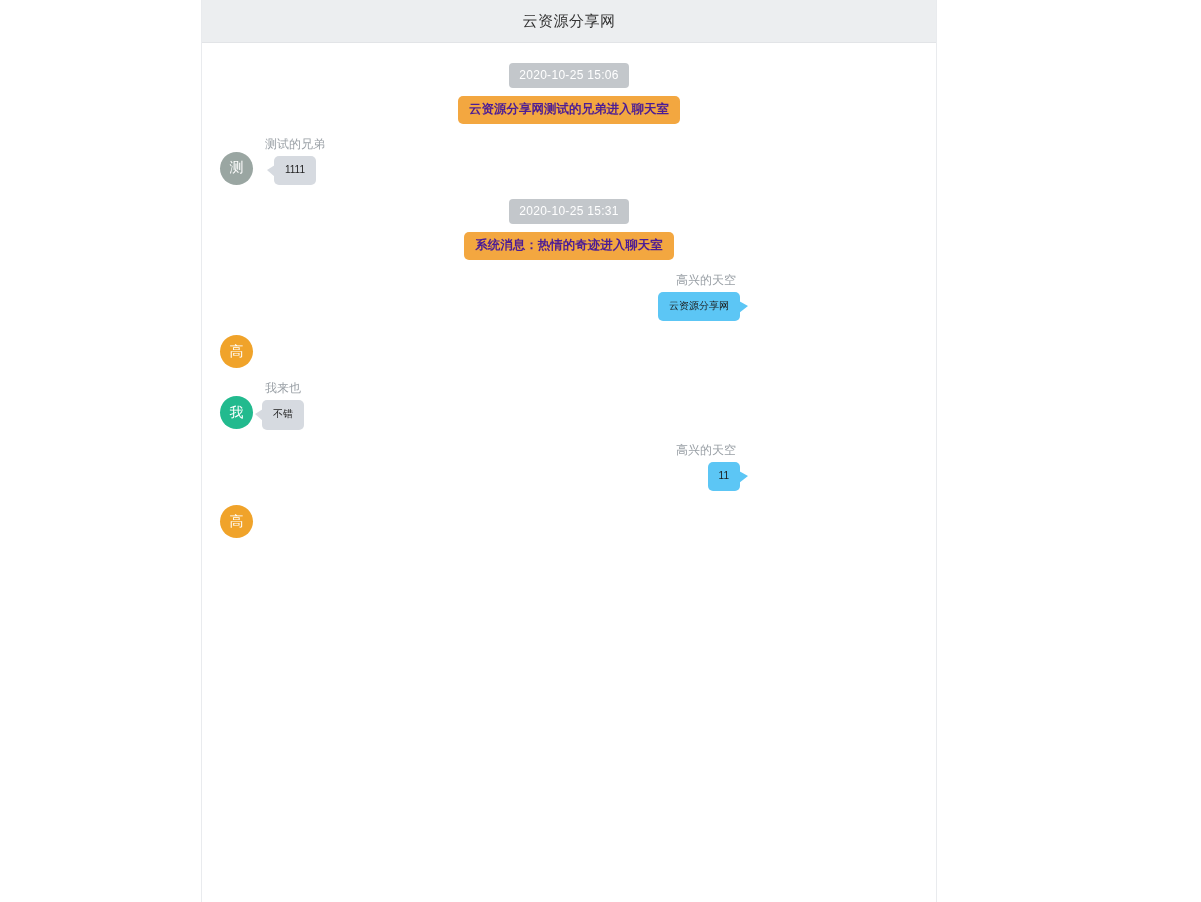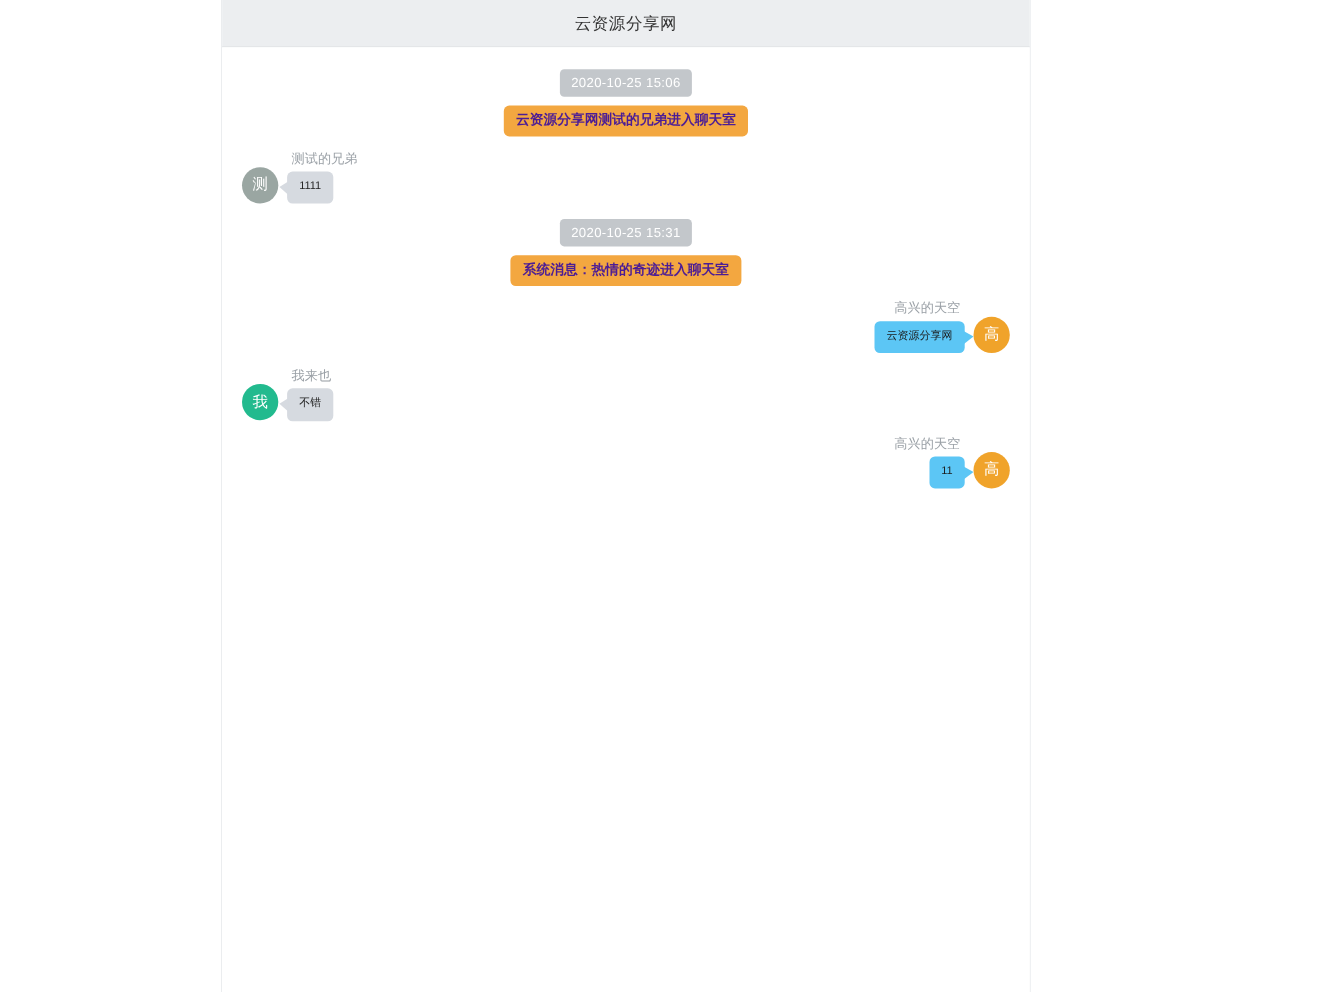--- a/index.html
+++ b/index.html
@@ -92,21 +92,21 @@
     white-space: nowrap;
   }
 
   
   .msg-row {
     display: flex;
     padding: 4px 18px;
     margin: 6px 0;
   }
   .msg-row.left  { justify-content: flex-start; }
-  .msg-row.right { justify-content: flex-end; }
+  .msg-row.right { justify-content: flex-start; flex-direction: column; }
 
   .avatar {
     width: 33px;
     height: 33px;
     border-radius: 50%;
     flex: 0 0 33px;
     display: flex;
     align-items: center;
     justify-content: center;
     color: #ffffff;
@@ -115,21 +115,21 @@
   }
   .avatar.gray   { background: #9aa6a2; }
   .avatar.green  { background: #22ba8e; }
   .avatar.orange { background: #f0a32a; }
 
   .msg-col {
     display: flex;
     flex-direction: column;
     max-width: 520px;
   }
-  .msg-row.left  .msg-col { align-items: flex-start; margin-left: 8px; }
+  .msg-row.left  .msg-col { align-items: center; margin-left: 8px; }
   .msg-row.right .msg-col { align-items: flex-end;   margin-right: 8px; }
 
   .msg-name {
     font-size: 12px;
     color: #9aa0a6;
     line-height: 1;
     margin-bottom: 6px;
     padding: 0 4px;
   }
 

